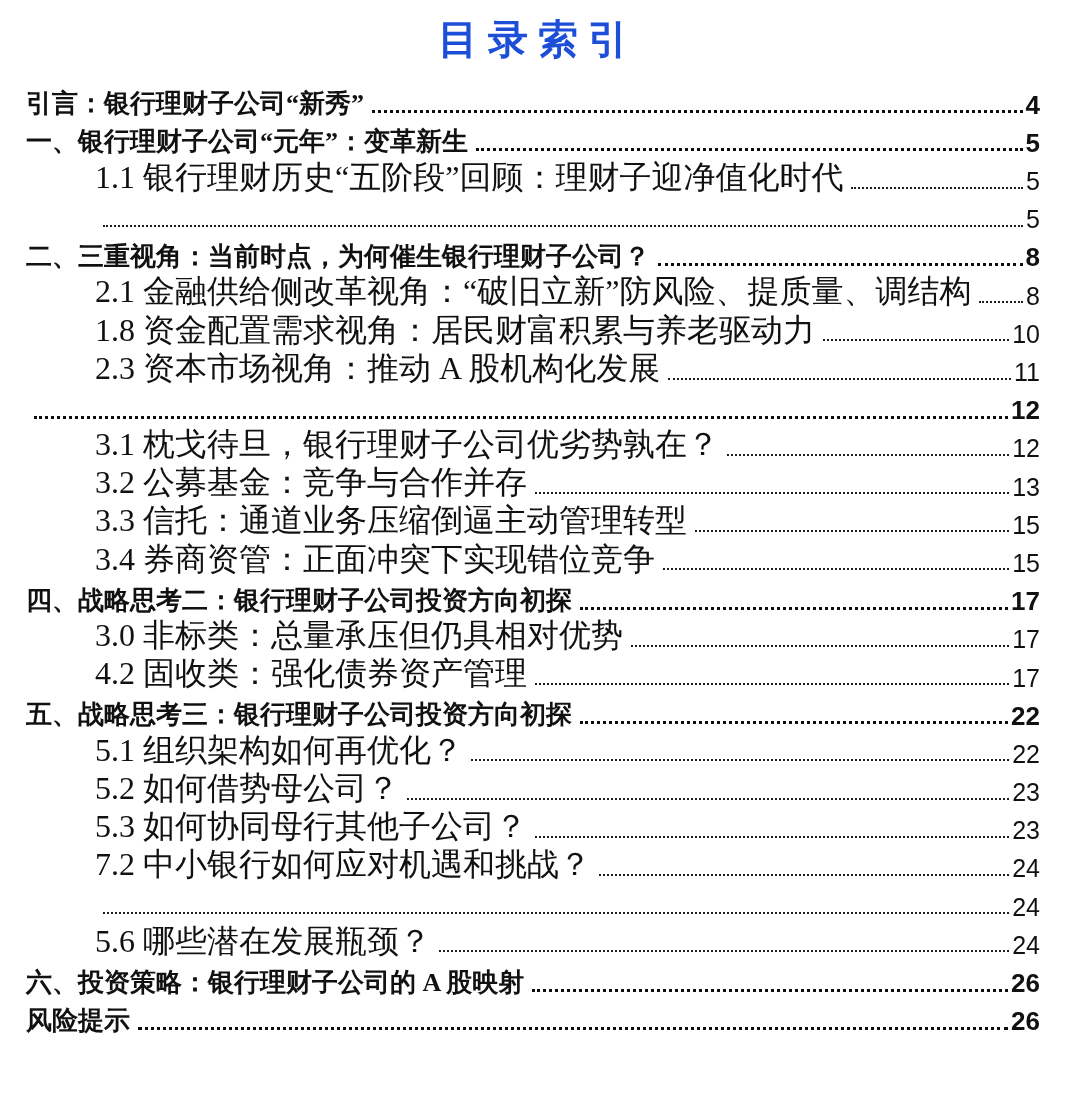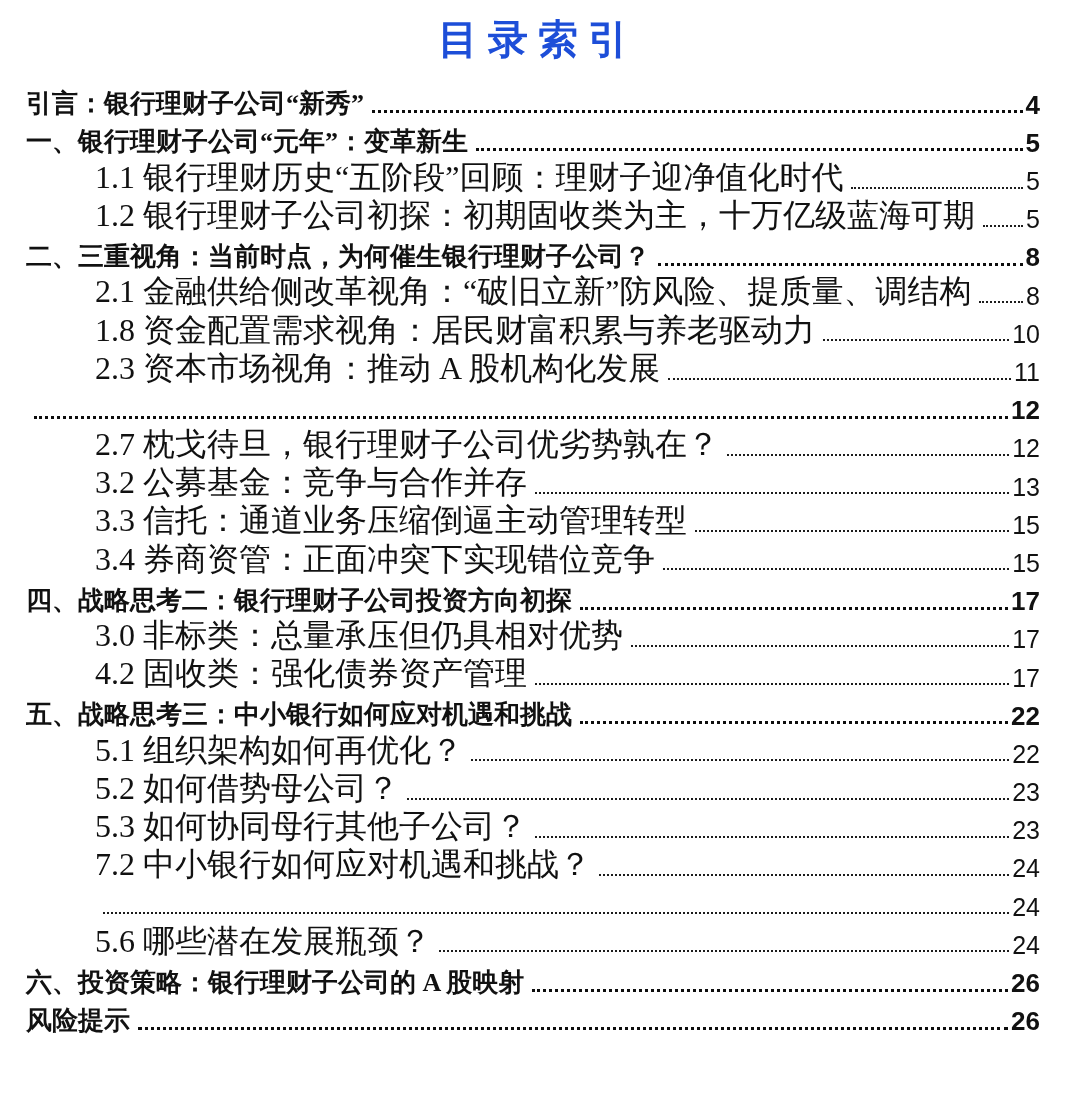--- a/index.html
+++ b/index.html
@@ -90,21 +90,20 @@
     <span class="label">一、银行理财子公司“元年”：变革新生</span>
     <span class="leader"></span>
     <span class="pagenum">5</span>
   </div>
       <div class="entry l2">
     <span class="label">1.1 银行理财历史“五阶段”回顾：理财子迎净值化时代</span>
     <span class="leader"></span>
     <span class="pagenum">5</span>
   </div>
       <div class="entry l2">
-    <span class="label">1.2 银行理财子公司初探：初期固收类为主，十万亿级蓝海可期</span>
     <span class="leader"></span>
     <span class="pagenum">5</span>
   </div>
       <div class="entry l1">
     <span class="label">二、三重视角：当前时点，为何催生银行理财子公司？</span>
     <span class="leader"></span>
     <span class="pagenum">8</span>
   </div>
       <div class="entry l2">
     <span class="label">2.1 金融供给侧改革视角：“破旧立新”防风险、提质量、调结构</span>
@@ -119,21 +118,21 @@
       <div class="entry l2">
     <span class="label">2.3 资本市场视角：推动 A 股机构化发展</span>
     <span class="leader"></span>
     <span class="pagenum">11</span>
   </div>
       <div class="entry l1">
     <span class="leader"></span>
     <span class="pagenum">12</span>
   </div>
       <div class="entry l2">
-    <span class="label">2.7 枕戈待旦，银行理财子公司优劣势孰在？</span>
+    <span class="label">3.1 枕戈待旦，银行理财子公司优劣势孰在？</span>
     <span class="leader"></span>
     <span class="pagenum">12</span>
   </div>
       <div class="entry l2">
     <span class="label">3.2 公募基金：竞争与合作并存</span>
     <span class="leader"></span>
     <span class="pagenum">13</span>
   </div>
       <div class="entry l2">
     <span class="label">3.3 信托：通道业务压缩倒逼主动管理转型</span>
@@ -154,21 +153,21 @@
     <span class="label">3.0 非标类：总量承压但仍具相对优势</span>
     <span class="leader"></span>
     <span class="pagenum">17</span>
   </div>
       <div class="entry l2">
     <span class="label">4.2 固收类：强化债券资产管理</span>
     <span class="leader"></span>
     <span class="pagenum">17</span>
   </div>
       <div class="entry l1">
-    <span class="label">五、战略思考三：中小银行如何应对机遇和挑战</span>
+    <span class="label">五、战略思考三：银行理财子公司投资方向初探</span>
     <span class="leader"></span>
     <span class="pagenum">22</span>
   </div>
       <div class="entry l2">
     <span class="label">5.1 组织架构如何再优化？</span>
     <span class="leader"></span>
     <span class="pagenum">22</span>
   </div>
       <div class="entry l2">
     <span class="label">5.2 如何借势母公司？</span>

